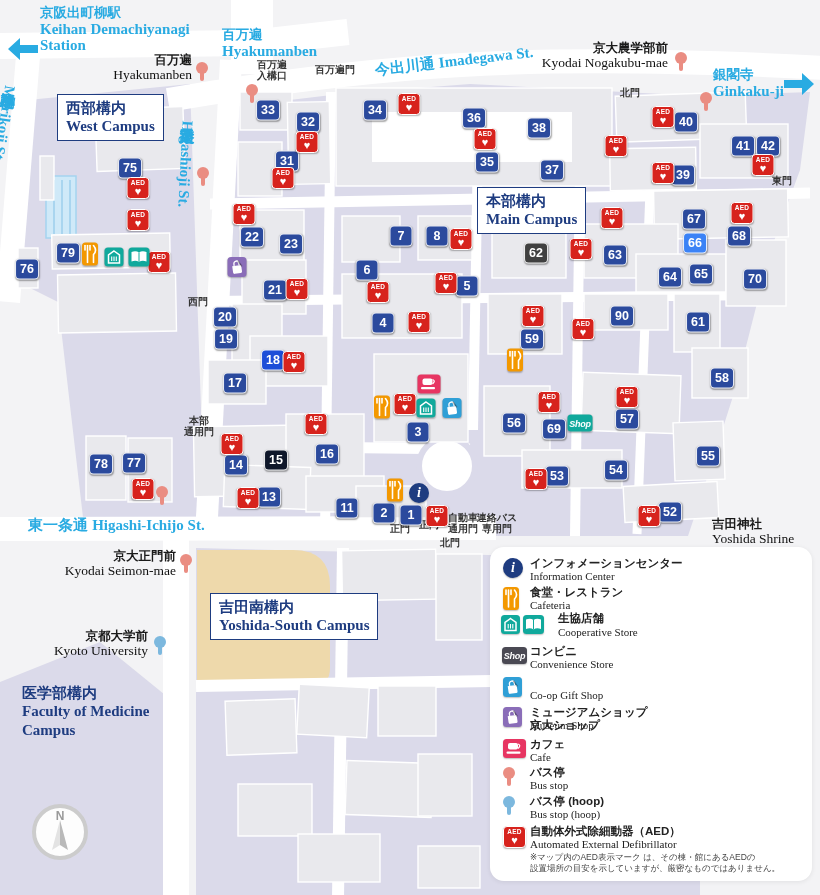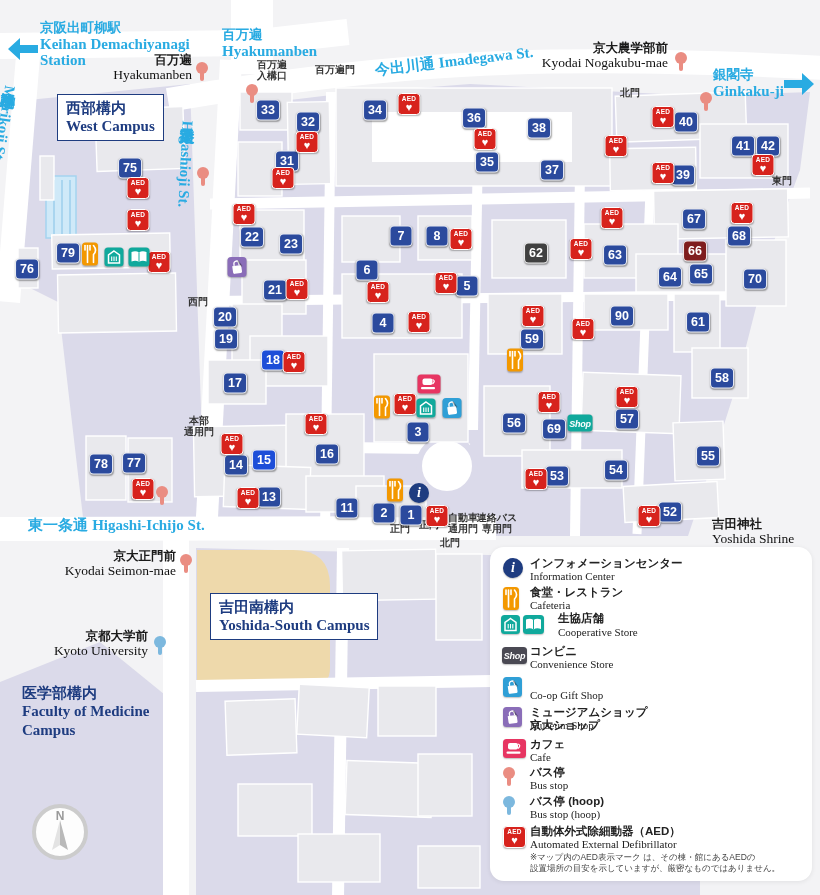--- a/index.html
+++ b/index.html
@@ -131,21 +131,21 @@
         <rect x="226" y="700" width="70" height="54" fill="#e9e9ed" stroke="#ffffff" stroke-width="1.4" transform="rotate(-2 261 727)"></rect>
         <rect x="378" y="686" width="58" height="50" fill="#e9e9ed" stroke="#ffffff" stroke-width="1.4"></rect>
         <rect x="346" y="762" width="86" height="54" fill="#e9e9ed" stroke="#ffffff" stroke-width="1.4" transform="rotate(2 389 789)"></rect>
         <rect x="238" y="784" width="74" height="52" fill="#e9e9ed" stroke="#ffffff" stroke-width="1.4"></rect>
         <rect x="418" y="754" width="54" height="62" fill="#e9e9ed" stroke="#ffffff" stroke-width="1.4"></rect>
         <rect x="298" y="834" width="82" height="48" fill="#e9e9ed" stroke="#ffffff" stroke-width="1.4"></rect>
         <rect x="418" y="846" width="62" height="42" fill="#e9e9ed" stroke="#ffffff" stroke-width="1.4"></rect>
         <rect x="372" y="112" width="200" height="50" fill="#ffffff"></rect>
       </svg></div>
   <div id="overlay" class="abs" style="left:0;top:0;width:820px;height:895px;">
-      <div class="area-lbl abs" style="left: 40px; top: 20px; color: rgb(41, 171, 226);">
+      <div class="area-lbl abs" style="left: 40px; top: 5px; color: rgb(41, 171, 226);">
         <span class="jp">京阪出町柳駅</span>
         <span class="en">Keihan Demachiyanagi</span>
         <span class="en">Station</span>
       </div>
       <div class="abs" style="left: 8px; top: 38px;"><svg width="30" height="22" viewBox="0 0 30 22">
           <polygon points="0,11 12,0 12,7 30,7 30,15 12,15 12,22" fill="#29abe2"></polygon>
         </svg></div>
       <div class="area-lbl abs" style="left: 222px; top: 27px; color: rgb(41, 171, 226);">
         <span class="jp">百万遍</span>
         <span class="en">Hyakumanben</span>
@@ -157,20 +157,24 @@
       <div class="abs" style="left: 784px; top: 73px;"><svg width="30" height="22" viewBox="0 0 30 22">
           <polygon points="0,11 12,0 12,7 30,7 30,15 12,15 12,22" fill="#29abe2" transform="scale(-1,1) translate(-30,0)"></polygon>
         </svg></div>
       <div class="street-lbl abs" style="left: 374px; top: 61px; color: rgb(41, 171, 226); transform: rotate(-6.5deg); transform-origin: left top;"><span class="jp">今出川通 </span><span class="en">Imadegawa St.</span></div>
       <div class="street-lbl abs vert" style="left: 178px; top: 116px; color: rgb(41, 171, 226); transform: rotate(3deg); transform-origin: left top;"><span class="jp">東大路通 </span><span class="en">Higashioji St.</span></div>
       <div class="street-lbl abs vert" style="left: 1px; top: 80px; color: rgb(41, 171, 226); transform: rotate(9deg); transform-origin: left top;"><span class="jp">鞠小路通 </span><span class="en">Marikoji St.</span></div>
       <div class="street-lbl abs" style="left: 28px; top: 516px; color: rgb(41, 171, 226); transform-origin: left top;"><span class="jp">東一条通 </span><span class="en">Higashi-Ichijo St.</span></div>
       <div class="campus-box abs" style="left: 57px; top: 94px; color: rgb(30, 60, 128);">
         <span class="jp">西部構内</span>
         <span class="en">West Campus</span>
+      </div>
+      <div class="campus-box abs" style="left: 477px; top: 187px; color: rgb(30, 60, 128);">
+        <span class="jp">本部構内</span>
+        <span class="en">Main Campus</span>
       </div>
       <div class="campus-box abs" style="left: 210px; top: 593px; color: rgb(30, 60, 128);">
         <span class="jp">吉田南構内</span>
         <span class="en">Yoshida-South Campus</span>
       </div>
       <div class="campus-plain abs" style="left: 22px; top: 683px; color: rgb(30, 60, 128);">
         <span class="jp">医学部構内</span>
         <span class="en">Faculty of Medicine</span>
         <span class="en">Campus</span>
       </div>
@@ -296,38 +300,38 @@
       <div class="bnum ctr abs" style="left: 273px; top: 360px; background: #1d4ed8;">18</div>
       <div class="bnum ctr abs" style="left: 235px; top: 383px; background: rgb(43, 74, 157);">17</div>
       <div class="bnum ctr abs" style="left: 401px; top: 236px; background: rgb(43, 74, 157);">7</div>
       <div class="bnum ctr abs" style="left: 437px; top: 236px; background: rgb(43, 74, 157);">8</div>
       <div class="bnum ctr abs" style="left: 367px; top: 270px; background: rgb(43, 74, 157);">6</div>
       <div class="bnum ctr abs" style="left: 467px; top: 286px; background: rgb(43, 74, 157);">5</div>
       <div class="bnum ctr abs" style="left: 383px; top: 323px; background: rgb(43, 74, 157);">4</div>
       <div class="bnum ctr abs" style="left: 536px; top: 253px; background: #404040;">62</div>
       <div class="bnum ctr abs" style="left: 615px; top: 255px; background: rgb(43, 74, 157);">63</div>
       <div class="bnum ctr abs" style="left: 694px; top: 219px; background: rgb(43, 74, 157);">67</div>
-      <div class="bnum ctr abs" style="left: 695px; top: 251px; background: #7f1d1d;">66</div>
+      <div class="bnum ctr abs" style="left: 695px; top: 243px; background: #3b82f6;">66</div>
       <div class="bnum ctr abs" style="left: 739px; top: 236px; background: rgb(43, 74, 157);">68</div>
       <div class="bnum ctr abs" style="left: 670px; top: 277px; background: rgb(43, 74, 157);">64</div>
       <div class="bnum ctr abs" style="left: 701px; top: 274px; background: rgb(43, 74, 157);">65</div>
       <div class="bnum ctr abs" style="left: 755px; top: 279px; background: rgb(43, 74, 157);">70</div>
       <div class="bnum ctr abs" style="left: 622px; top: 316px; background: rgb(43, 74, 157);">90</div>
       <div class="bnum ctr abs" style="left: 698px; top: 322px; background: rgb(43, 74, 157);">61</div>
       <div class="bnum ctr abs" style="left: 532px; top: 339px; background: rgb(43, 74, 157);">59</div>
       <div class="bnum ctr abs" style="left: 722px; top: 378px; background: rgb(43, 74, 157);">58</div>
       <div class="bnum ctr abs" style="left: 514px; top: 423px; background: rgb(43, 74, 157);">56</div>
       <div class="bnum ctr abs" style="left: 554px; top: 429px; background: rgb(43, 74, 157);">69</div>
       <div class="bnum ctr abs" style="left: 627px; top: 419px; background: rgb(43, 74, 157);">57</div>
       <div class="bnum ctr abs" style="left: 708px; top: 456px; background: rgb(43, 74, 157);">55</div>
       <div class="bnum ctr abs" style="left: 557px; top: 476px; background: rgb(43, 74, 157);">53</div>
       <div class="bnum ctr abs" style="left: 616px; top: 470px; background: rgb(43, 74, 157);">54</div>
       <div class="bnum ctr abs" style="left: 670px; top: 512px; background: rgb(43, 74, 157);">52</div>
       <div class="bnum ctr abs" style="left: 236px; top: 465px; background: rgb(43, 74, 157);">14</div>
-      <div class="bnum ctr abs" style="left: 264px; top: 460px; background: #1d4ed8;">15</div>
+      <div class="bnum ctr abs" style="left: 276px; top: 460px; background: #0f172a;">15</div>
       <div class="bnum ctr abs" style="left: 327px; top: 454px; background: rgb(43, 74, 157);">16</div>
       <div class="bnum ctr abs" style="left: 269px; top: 497px; background: rgb(43, 74, 157);">13</div>
       <div class="bnum ctr abs" style="left: 347px; top: 508px; background: rgb(43, 74, 157);">11</div>
       <div class="bnum ctr abs" style="left: 418px; top: 432px; background: rgb(43, 74, 157);">3</div>
       <div class="bnum ctr abs" style="left: 384px; top: 513px; background: rgb(43, 74, 157);">2</div>
       <div class="bnum ctr abs" style="left: 411px; top: 515px; background: rgb(43, 74, 157);">1</div>
       <div class="aed abs ctr" style="background: rgb(215, 35, 29); left: 138px; top: 188px;">
         <span class="a1">AED</span>
         <span class="a2">♥</span>
       </div>

